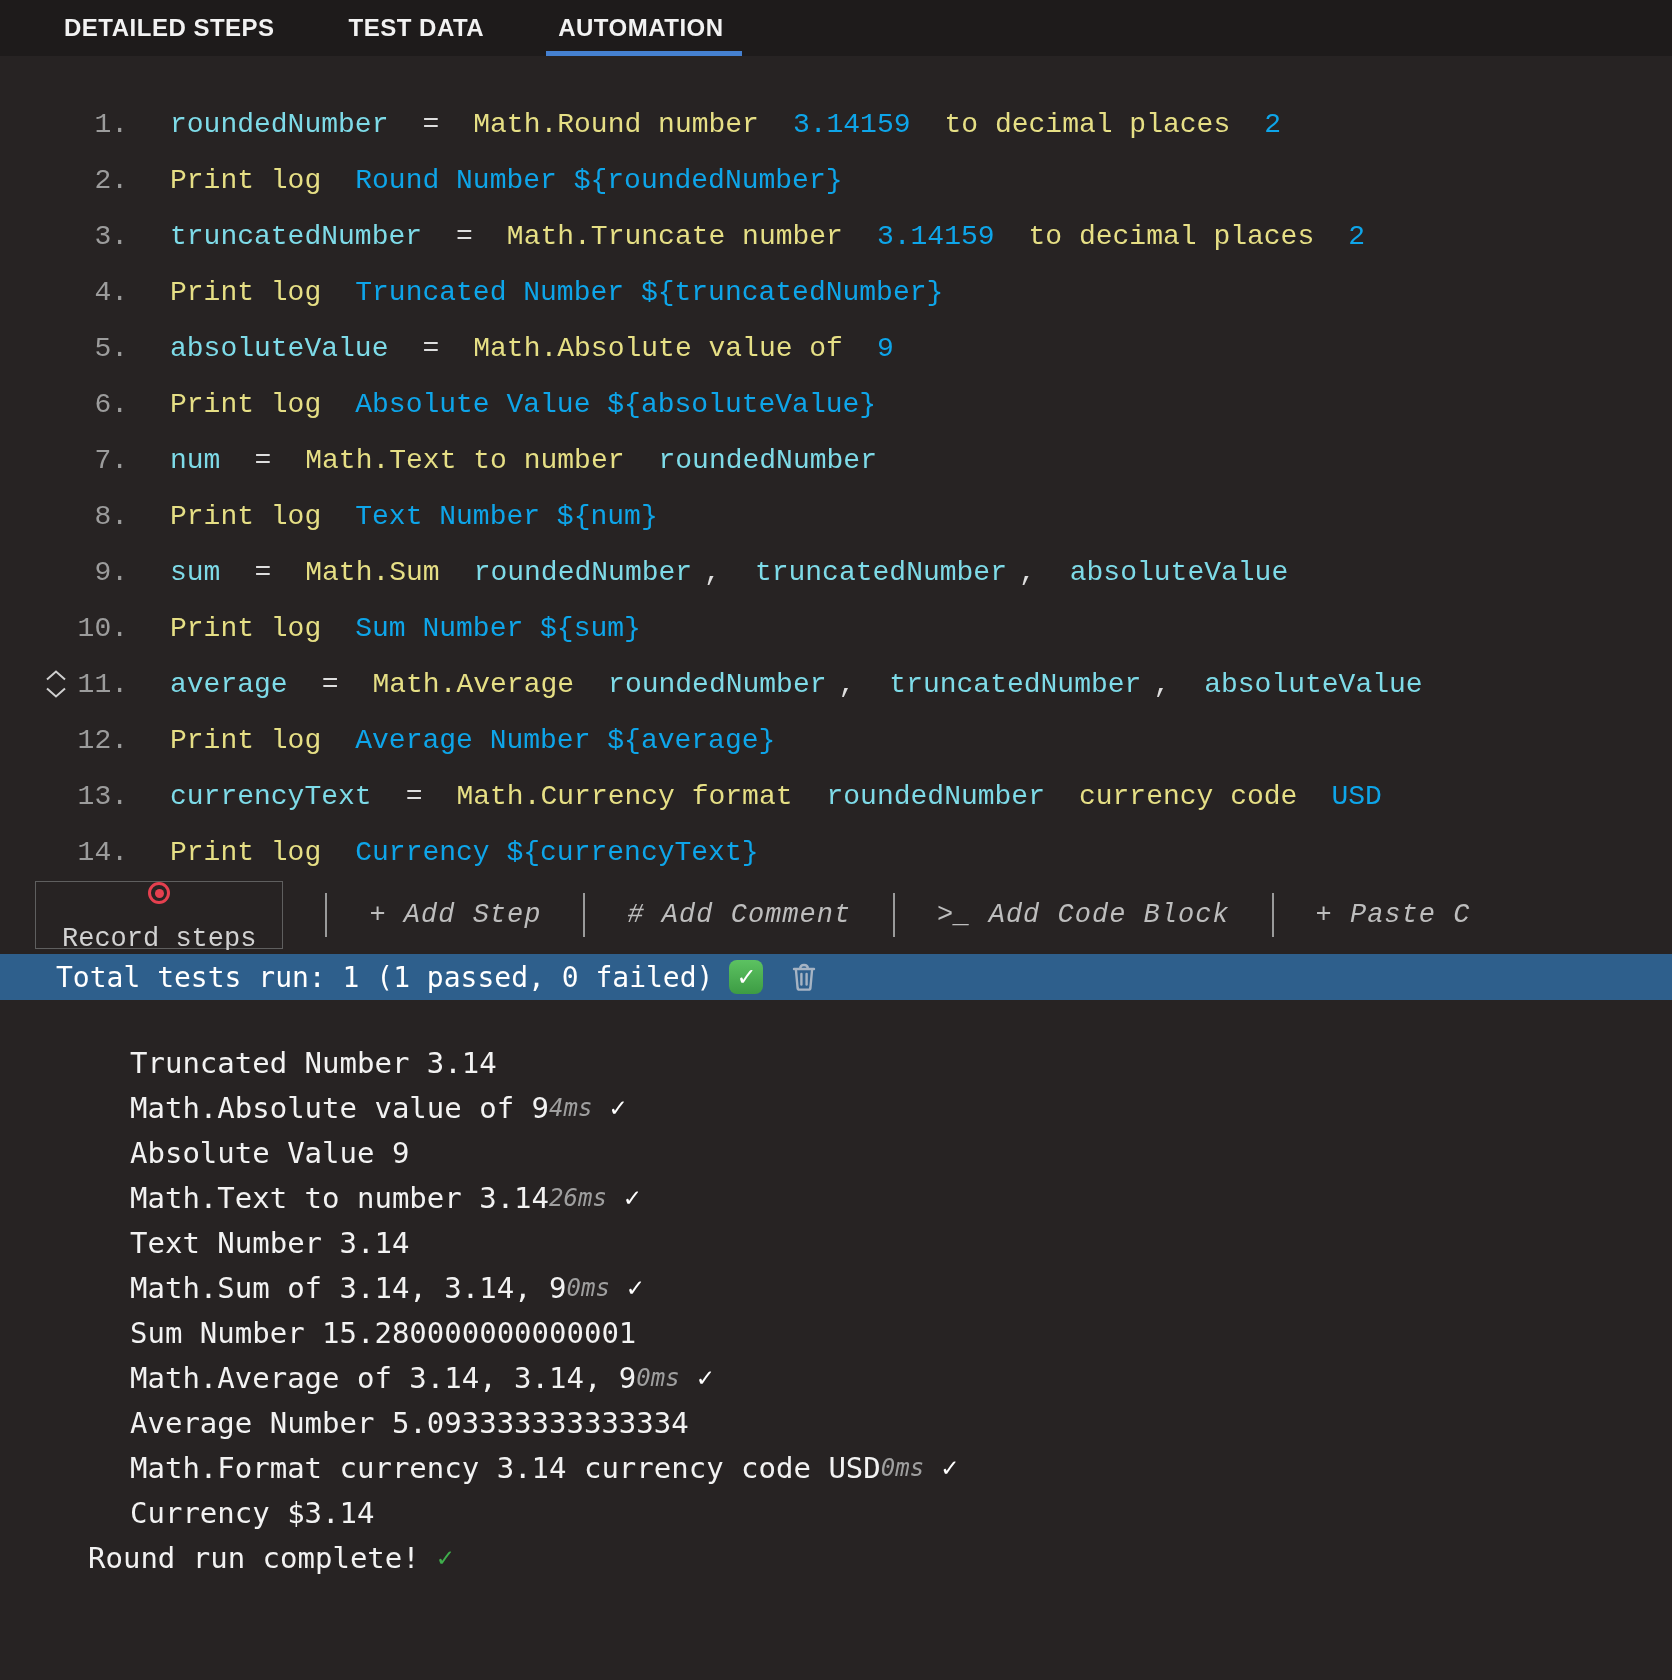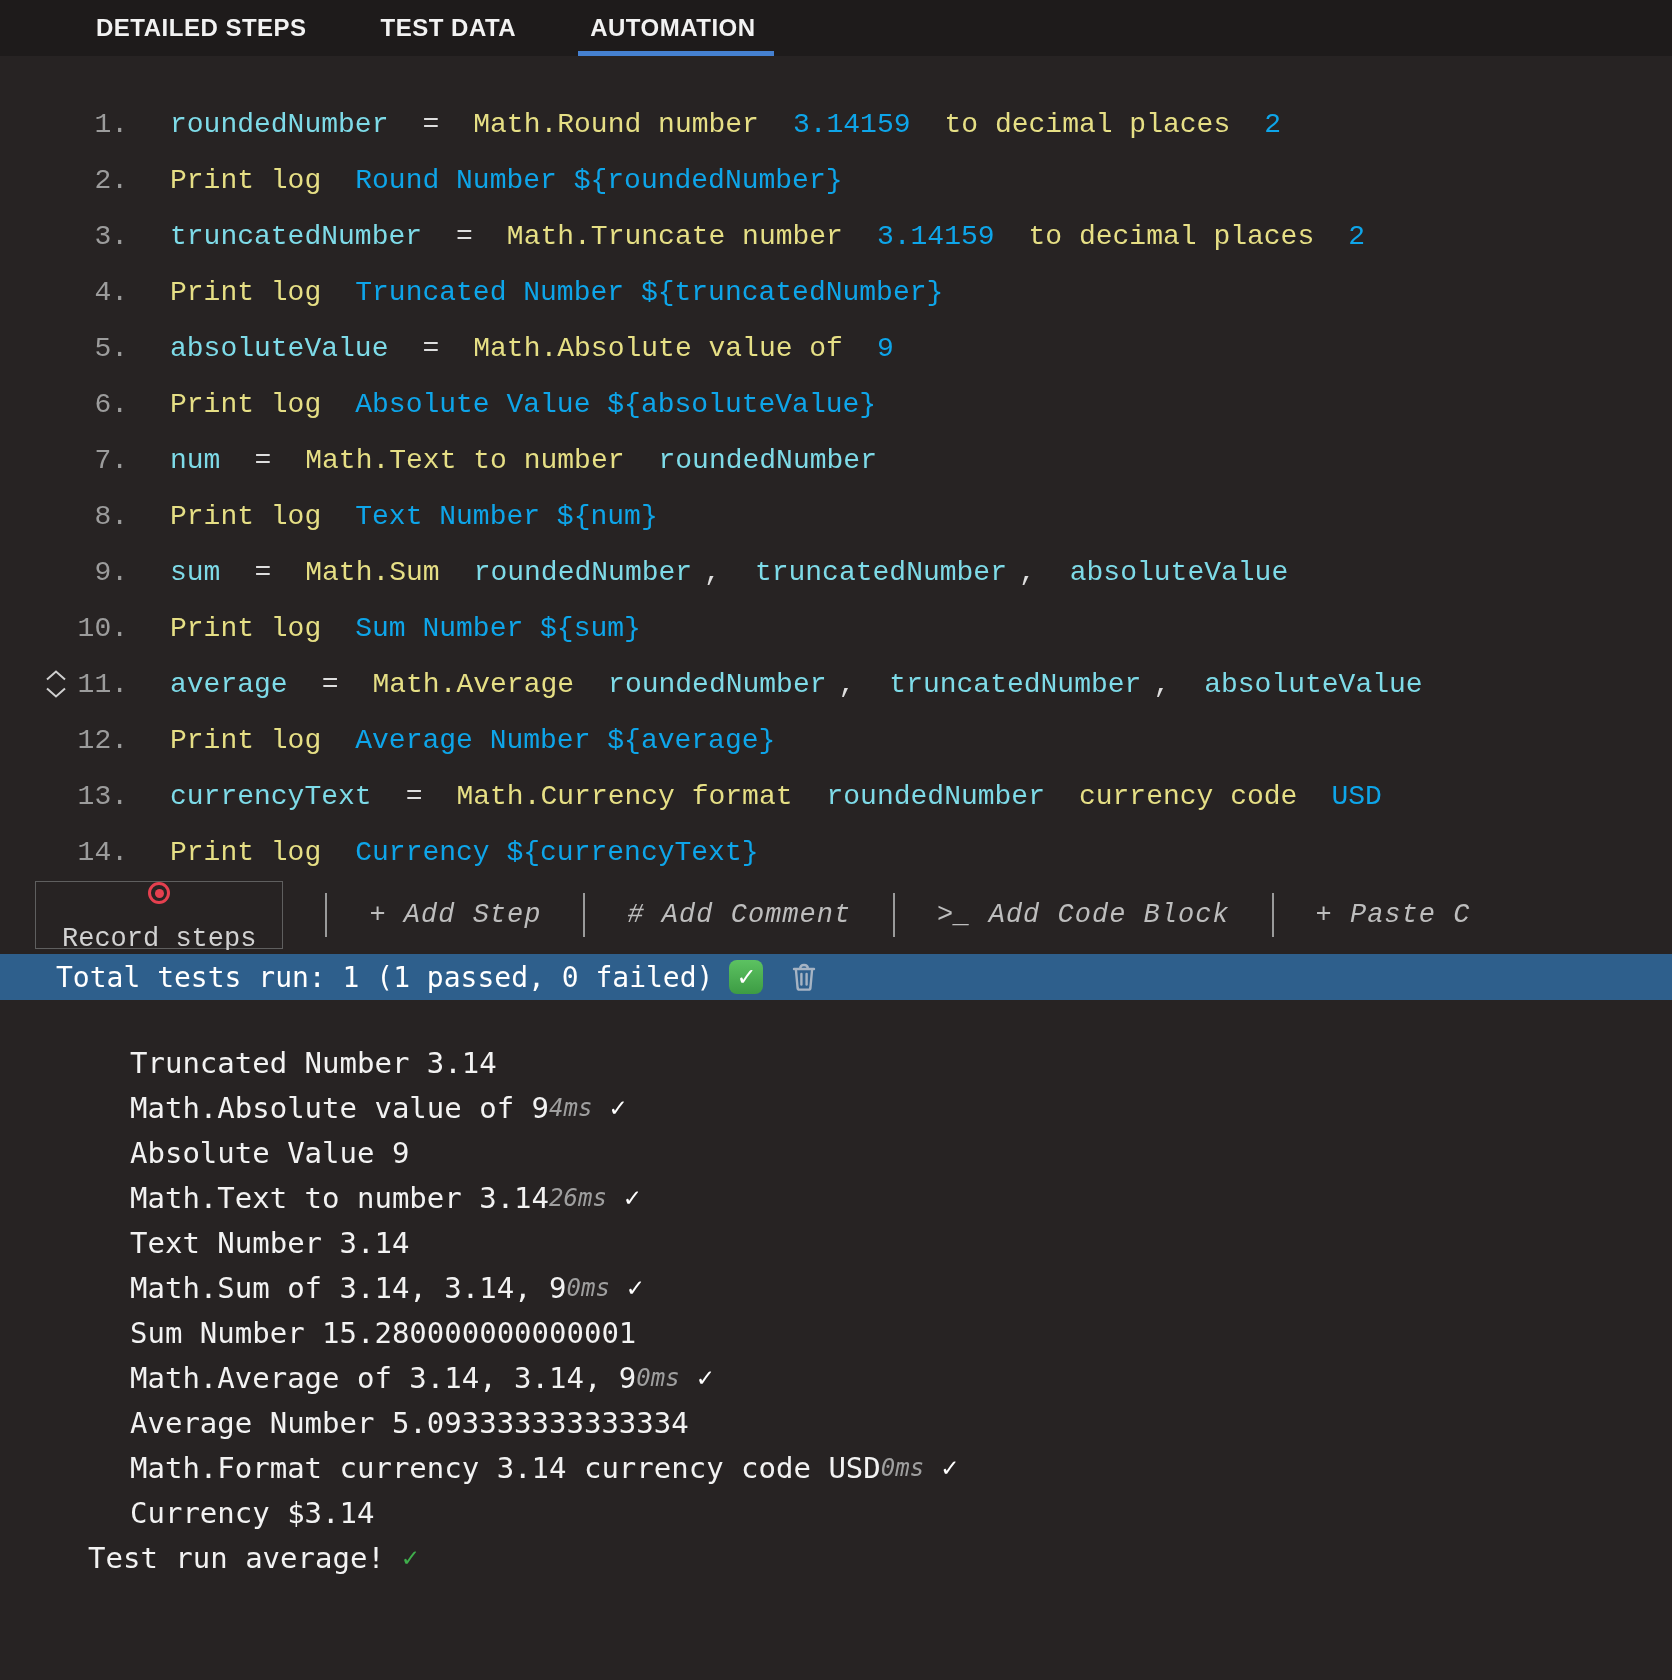--- a/index.html
+++ b/index.html
@@ -1,21 +1,21 @@
 <!DOCTYPE html>
 <html><head>
 <meta charset="utf-8">
 <style>
   * { margin:0; padding:0; box-sizing:border-box; }
   html,body { width:1672px; height:1680px; overflow:hidden; }
   body { background:#272323; font-family:"DejaVu Sans Mono", monospace; }
 
   
   .tabbar { height:56px; background:#1e1b1b; display:flex; align-items:stretch;
-            padding-left:92px; gap:66px; }
+            padding-left:60px; gap:66px; }
   .tab { position:relative; display:flex; align-items:center; padding:0 4px;
          color:#f2f2f2; font:bold 24px "Liberation Sans", sans-serif;
          letter-spacing:.5px; cursor:pointer; }
   .tab.active::after { content:""; position:absolute; left:-8px; right:-14px;
          bottom:0; height:5px; background:#4580d0; }
 
   
   .steps { padding-top:40px; }
   .step { position:relative; height:56px; display:flex; align-items:center;
           font-family:"Liberation Mono", monospace; font-size:28px; white-space:nowrap; }
@@ -322,17 +322,17 @@
     <span class="duration">0ms</span>
     <span class="check">✓</span>
   </div>
 
   <div class="console-line">
     <span class="console-text">Currency $3.14</span>
 
   </div>
 
   <div class="console-line outdent">
-    <span class="console-text">Test run average!</span>
+    <span class="console-text">Round run complete!</span>
 
     <span class="check green">✓</span>
   </div>
 </div>
 
 </body></html>

